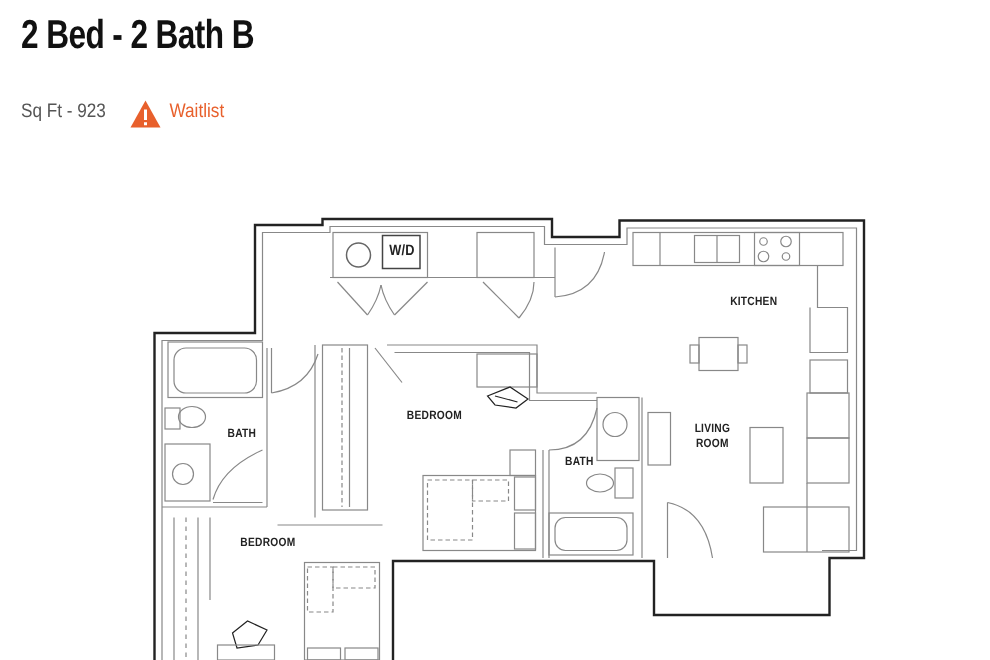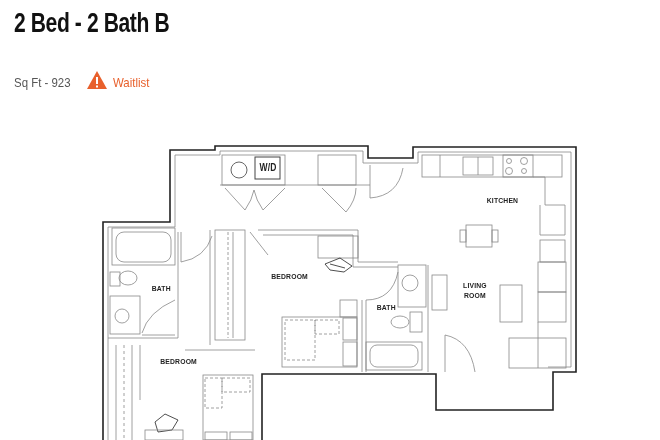--- a/index.html
+++ b/index.html
@@ -1,18 +1,18 @@
 <!DOCTYPE html>
 <html><head>
 <meta charset="utf-8">
 <style>
   html,body{margin:0;padding:0;background:#ffffff;}
   body{width:660px;height:440px;overflow:hidden;position:relative;font-family:"Liberation Sans",sans-serif;}
   .title{position:absolute;left:14px;top:8px;font-family:"Liberation Sans",sans-serif;font-weight:700;font-size:27px;color:#111;letter-spacing:-0.5px;transform:scaleX(0.78);transform-origin:left top;white-space:nowrap;}
-  .meta{position:absolute;left:14px;top:66px;display:flex;align-items:flex-end;height:24px;}
+  .meta{position:absolute;left:14px;top:66px;display:flex;align-items:flex-start;height:24px;}
   .sqft{font-size:13px;color:#555;transform:scaleX(0.88);transform-origin:left center;white-space:nowrap;}
   .warn{margin-left:8px;width:22px;height:20px;display:inline-block;}
   .wait{margin-left:5px;font-size:13px;color:#e8602c;transform:scaleX(0.88);transform-origin:left center;white-space:nowrap;cursor:pointer;}
   .plan{position:absolute;left:0;top:0;width:660px;height:440px;}
   .lbl{position:absolute;font-family:"Liberation Sans",sans-serif;font-weight:700;font-size:8px;color:#222;letter-spacing:0.2px;text-align:center;line-height:10px;white-space:nowrap;transform:scaleX(0.85);}
 </style>
 </head>
 <body>
 
 <div class="title">2 Bed - 2 Bath B</div>

